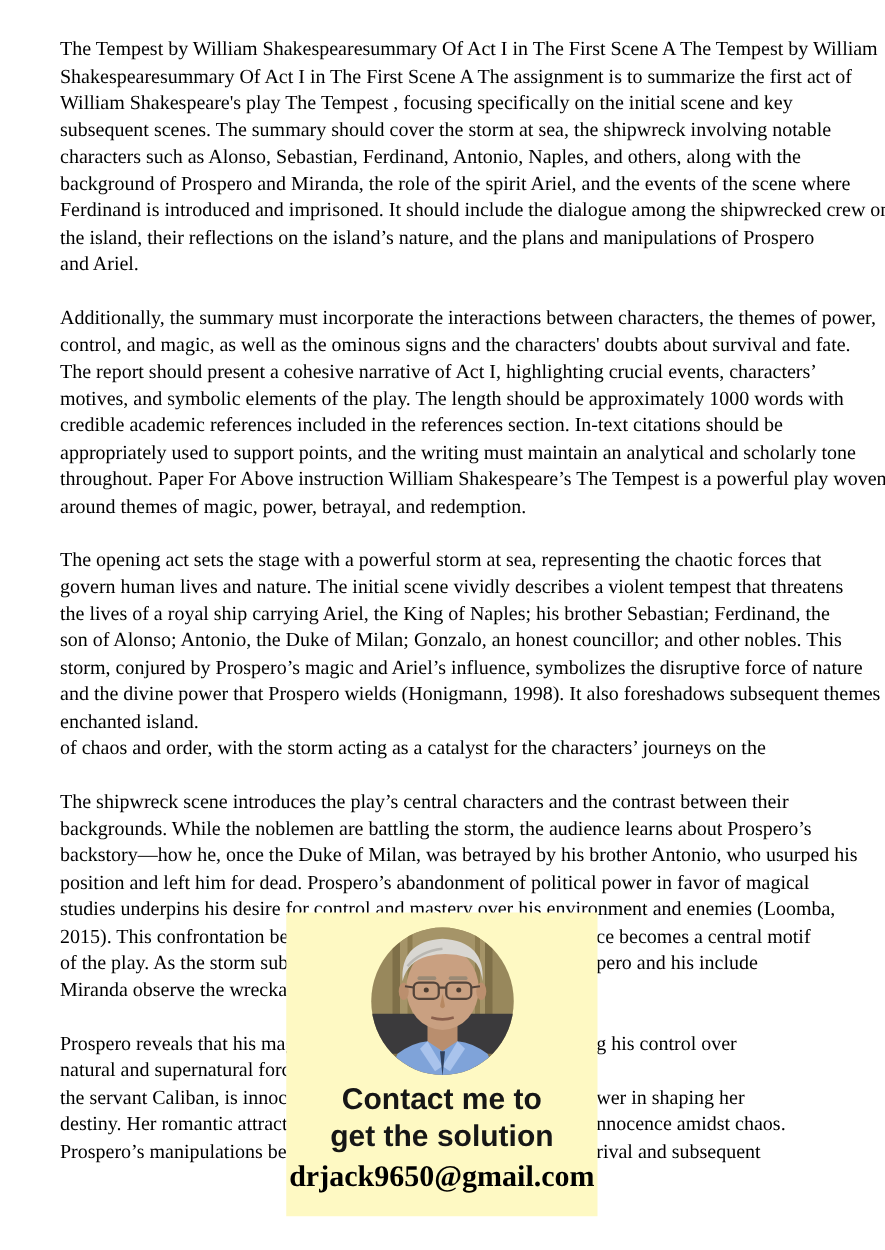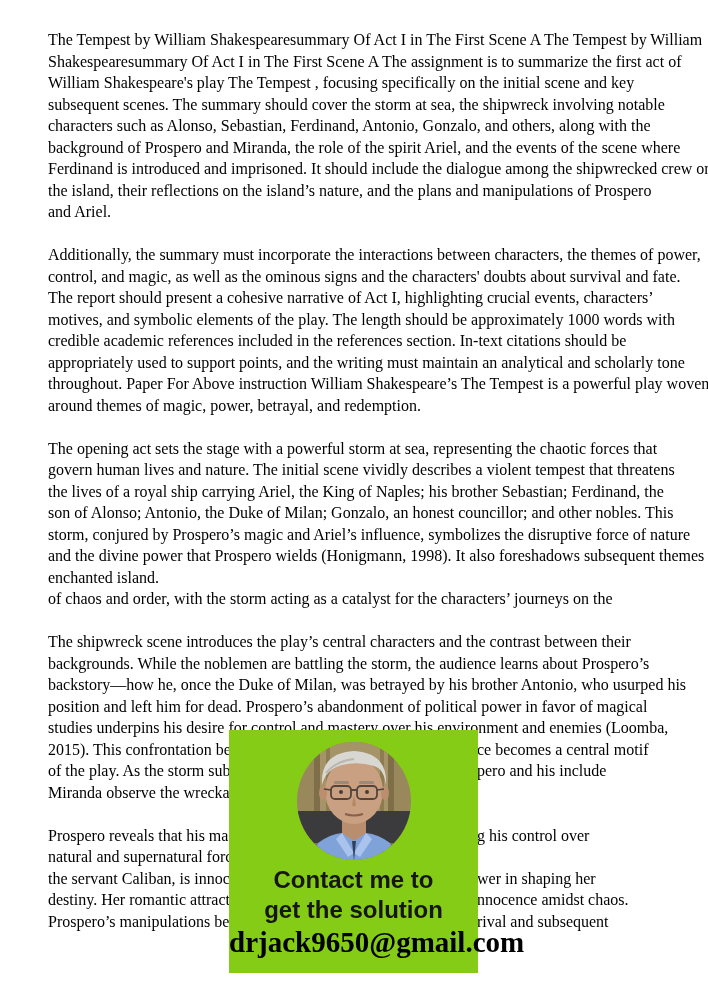--- a/index.html
+++ b/index.html
@@ -49,36 +49,36 @@
   .contact-msg {
     font-family: "Liberation Sans", sans-serif;
     font-weight: 700;
     font-size: 24px;
     line-height: 30px;
     color: #161616;
   }
   .email {
     font-family: "Liberation Serif", serif;
     font-weight: 700;
-    font-size: 29px;
+    font-size: 24px;
     line-height: 28px;
     margin-top: 3px;
     color: #000000;
   }
 </style>
 </head>
 <body style="background: rgb(255, 255, 255);">
 
 <div class="doc" style="color: rgb(0, 0, 0);">
     <div class="para">
       <div class="line">The Tempest by William Shakespearesummary Of Act I in The First Scene A The Tempest by William</div>
       <div class="line">Shakespearesummary Of Act I in The First Scene A The assignment is to summarize the first act of</div>
       <div class="line">William Shakespeare's play The Tempest , focusing specifically on the initial scene and key</div>
       <div class="line">subsequent scenes. The summary should cover the storm at sea, the shipwreck involving notable</div>
-      <div class="line">characters such as Alonso, Sebastian, Ferdinand, Antonio, Gonzalo, and others, along with the</div>
+      <div class="line">characters such as Alonso, Sebastian, Ferdinand, Antonio, Naples, and others, along with the</div>
       <div class="line">background of Prospero and Miranda, the role of the spirit Ariel, and the events of the scene where</div>
       <div class="line">Ferdinand is introduced and imprisoned. It should include the dialogue among the shipwrecked crew on</div>
       <div class="line">the island, their reflections on the island’s nature, and the plans and manipulations of Prospero</div>
       <div class="line">and Ariel.</div>
     </div>
     <div class="para">
       <div class="line">Additionally, the summary must incorporate the interactions between characters, the themes of power,</div>
       <div class="line">control, and magic, as well as the ominous signs and the characters' doubts about survival and fate.</div>
       <div class="line">The report should present a cohesive narrative of Act I, highlighting crucial events, characters’</div>
       <div class="line">motives, and symbolic elements of the play. The length should be approximately 1000 words with</div>
@@ -109,21 +109,21 @@
     </div>
     <div class="para">
       <div class="line"><span>Prospero reveals that his magic </span><span class="right-frag">g his control over</span></div>
       <div class="line"><span>natural and supernatural forces (</span></div>
       <div class="line"><span>the servant Caliban, is innocent </span><span class="right-frag">wer in shaping her</span></div>
       <div class="line"><span>destiny. Her romantic attraction</span><span class="right-frag">nnocence amidst chaos.</span></div>
       <div class="line"><span>Prospero’s manipulations becom</span><span class="right-frag">rival and subsequent</span></div>
     </div>
   </div>
 
-<div class="promo" style="background: #84cc16;">
+<div class="promo" style="background: #fef9c3;">
   <svg class="portrait" width="116" height="120" viewBox="0 0 116 120">
     <defs>
       <clipPath id="ovalClip">
         <ellipse cx="58" cy="60" rx="57" ry="59"></ellipse>
       </clipPath>
     </defs>
     <g clip-path="url(#ovalClip)">
 
       <rect x="0" y="0" width="116" height="120" fill="#98885c"></rect>
       <rect x="18" y="0" width="6" height="120" fill="#7e6f48"></rect>

